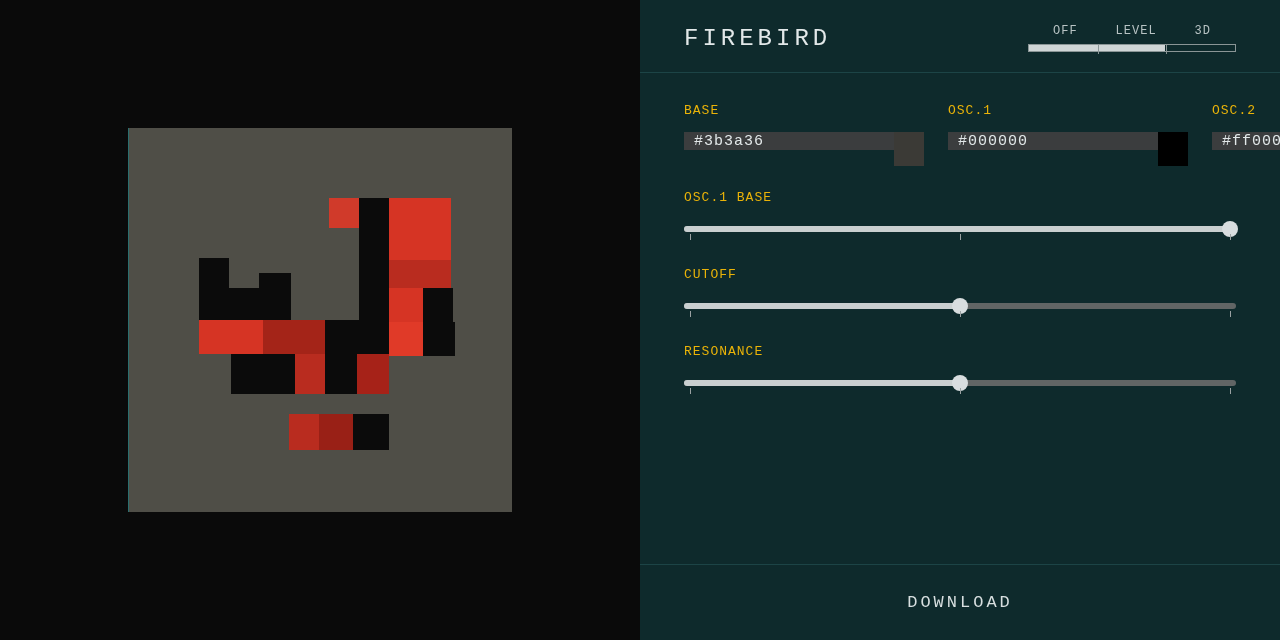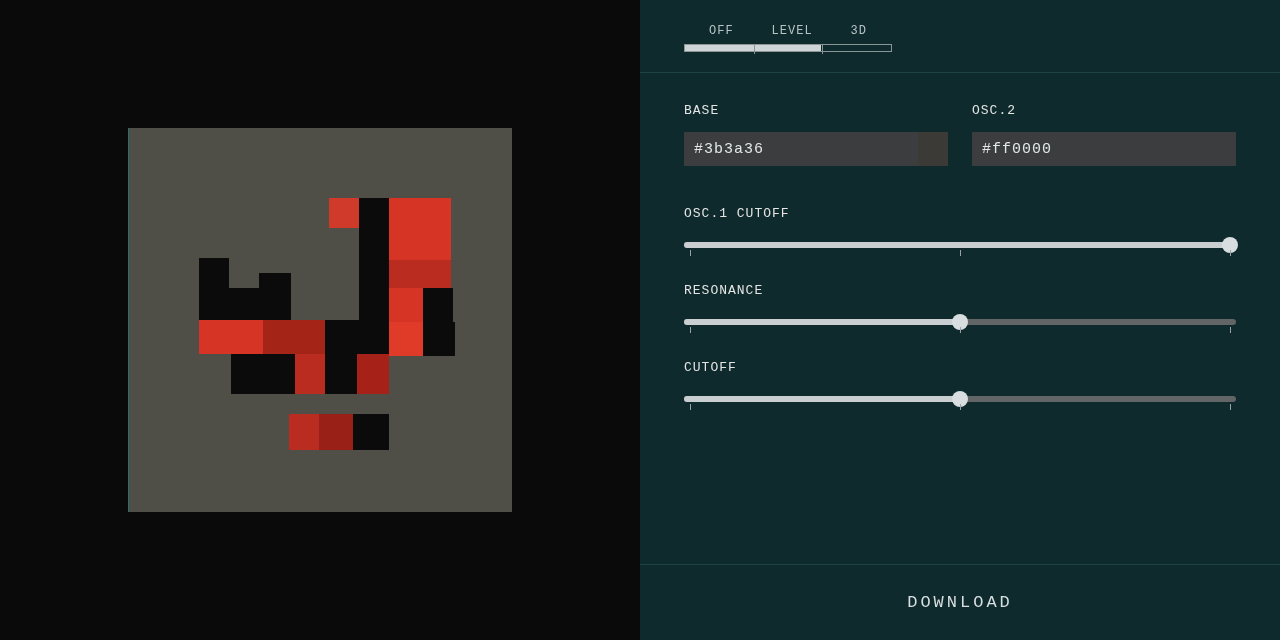--- a/index.html
+++ b/index.html
@@ -98,26 +98,26 @@
   margin-bottom: 40px;
 }
 .color-group {
   flex: 1;
   display: flex;
   flex-direction: column;
 }
 .label {
   font-size: 13px;
   letter-spacing: 1px;
-  color: #e5e5e5;
+  color: #eab308;
   margin-bottom: 14px;
 }
 .color-input-wrap {
   display: flex;
-  height: 34px;
+  height: 18px;
   border-radius: 10px;
 }
 .color-input {
   flex: 1;
   background: #3b3d3e;
   border: none;
   color: #e2e8e9;
   font-family: inherit;
   font-size: 15px;
   padding: 0 10px;
@@ -225,20 +225,21 @@
       <div class="block" style="left: 196px; top: 226px; width: 32px; height: 40px; background: rgb(11, 11, 11);"></div>
       <div class="block" style="left: 228px; top: 226px; width: 32px; height: 40px; background: rgb(166, 34, 24);"></div>
       <div class="block" style="left: 160px; top: 286px; width: 30px; height: 36px; background: rgb(185, 44, 31);"></div>
       <div class="block" style="left: 190px; top: 286px; width: 34px; height: 36px; background: rgb(153, 32, 22);"></div>
       <div class="block" style="left: 224px; top: 286px; width: 36px; height: 36px; background: rgb(11, 11, 11);"></div>
     </div>
 </div>
 
 <div class="right-panel">
   <div class="header">
+    <div class="title">FIREBIRD</div>
     <div class="mode-switch">
       <div class="mode-labels">
         <span>OFF</span>
         <span>LEVEL</span>
         <span>3D</span>
       </div>
       <div class="mode-track">
         <div class="mode-fill" id="mode-fill" style="width: 66%;"></div>
         <div class="mode-divider" style="left:33.3%"></div>
         <div class="mode-divider" style="left:66.6%"></div>
@@ -249,68 +250,75 @@
   <div class="controls">
     <div class="color-row">
       <div class="color-group">
         <div class="label">BASE</div>
         <div class="color-input-wrap">
           <input class="color-input" value="#3b3a36" style="">
           <div class="swatch" id="swatch-base" style="background: rgb(59, 58, 54);"></div>
         </div>
       </div>
       <div class="color-group">
+        <div class="label">OSC.1</div>
+        <div class="color-input-wrap">
+          <input class="color-input" value="#000000" style="">
+          <div class="swatch" id="swatch-osc1" style="background: rgb(0, 0, 0);"></div>
+        </div>
+      </div>
+      <div class="color-group">
         <div class="label">OSC.2</div>
         <div class="color-input-wrap">
           <input class="color-input" value="#ff0000" style="">
 
         </div>
       </div>
     </div>
 
     <div class="slider-group">
-      <div class="label">OSC.1 CUTOFF</div>
+      <div class="label">OSC.1 BASE</div>
       <div class="slider-wrap">
         <div class="slider-track"></div>
         <div class="slider-fill" id="fill-osc1" style="width: 99%;"></div>
         <div class="slider-thumb" id="thumb-osc1" style="left: 99%;"></div>
         <div class="ticks">
             <div class="tick" style="left:1%"></div>
             <div class="tick" style="left:50%"></div>
             <div class="tick" style="left:99%"></div>
           </div>
       </div>
     </div>
 
+
+    <div class="slider-group">
+      <div class="label">CUTOFF</div>
+      <div class="slider-wrap">
+        <div class="slider-track"></div>
+        <div class="slider-fill" id="fill-cutoff" style="width: 50%;"></div>
+        <div class="slider-thumb" id="thumb-cutoff" style="left: 50%;"></div>
+        <div class="ticks">
+            <div class="tick" style="left:1%"></div>
+            <div class="tick" style="left:50%"></div>
+            <div class="tick" style="left:99%"></div>
+          </div>
+      </div>
+    </div>
 
     <div class="slider-group">
       <div class="label">RESONANCE</div>
       <div class="slider-wrap">
         <div class="slider-track"></div>
         <div class="slider-fill" id="fill-res" style="width: 50%;"></div>
         <div class="slider-thumb" id="thumb-res" style="left: 50%;"></div>
         <div class="ticks">
             <div class="tick" style="left:1%"></div>
             <div class="tick" style="left:50%"></div>
             <div class="tick" style="left:99%"></div>
           </div>
       </div>
     </div>
-
-    <div class="slider-group">
-      <div class="label">CUTOFF</div>
-      <div class="slider-wrap">
-        <div class="slider-track"></div>
-        <div class="slider-fill" id="fill-cutoff" style="width: 50%;"></div>
-        <div class="slider-thumb" id="thumb-cutoff" style="left: 50%;"></div>
-        <div class="ticks">
-            <div class="tick" style="left:1%"></div>
-            <div class="tick" style="left:50%"></div>
-            <div class="tick" style="left:99%"></div>
-          </div>
-      </div>
-    </div>
   </div>
 
   <div class="footer">
     <div class="footer-btn">DOWNLOAD</div>
   </div>
 </div>
 
 </body></html>

